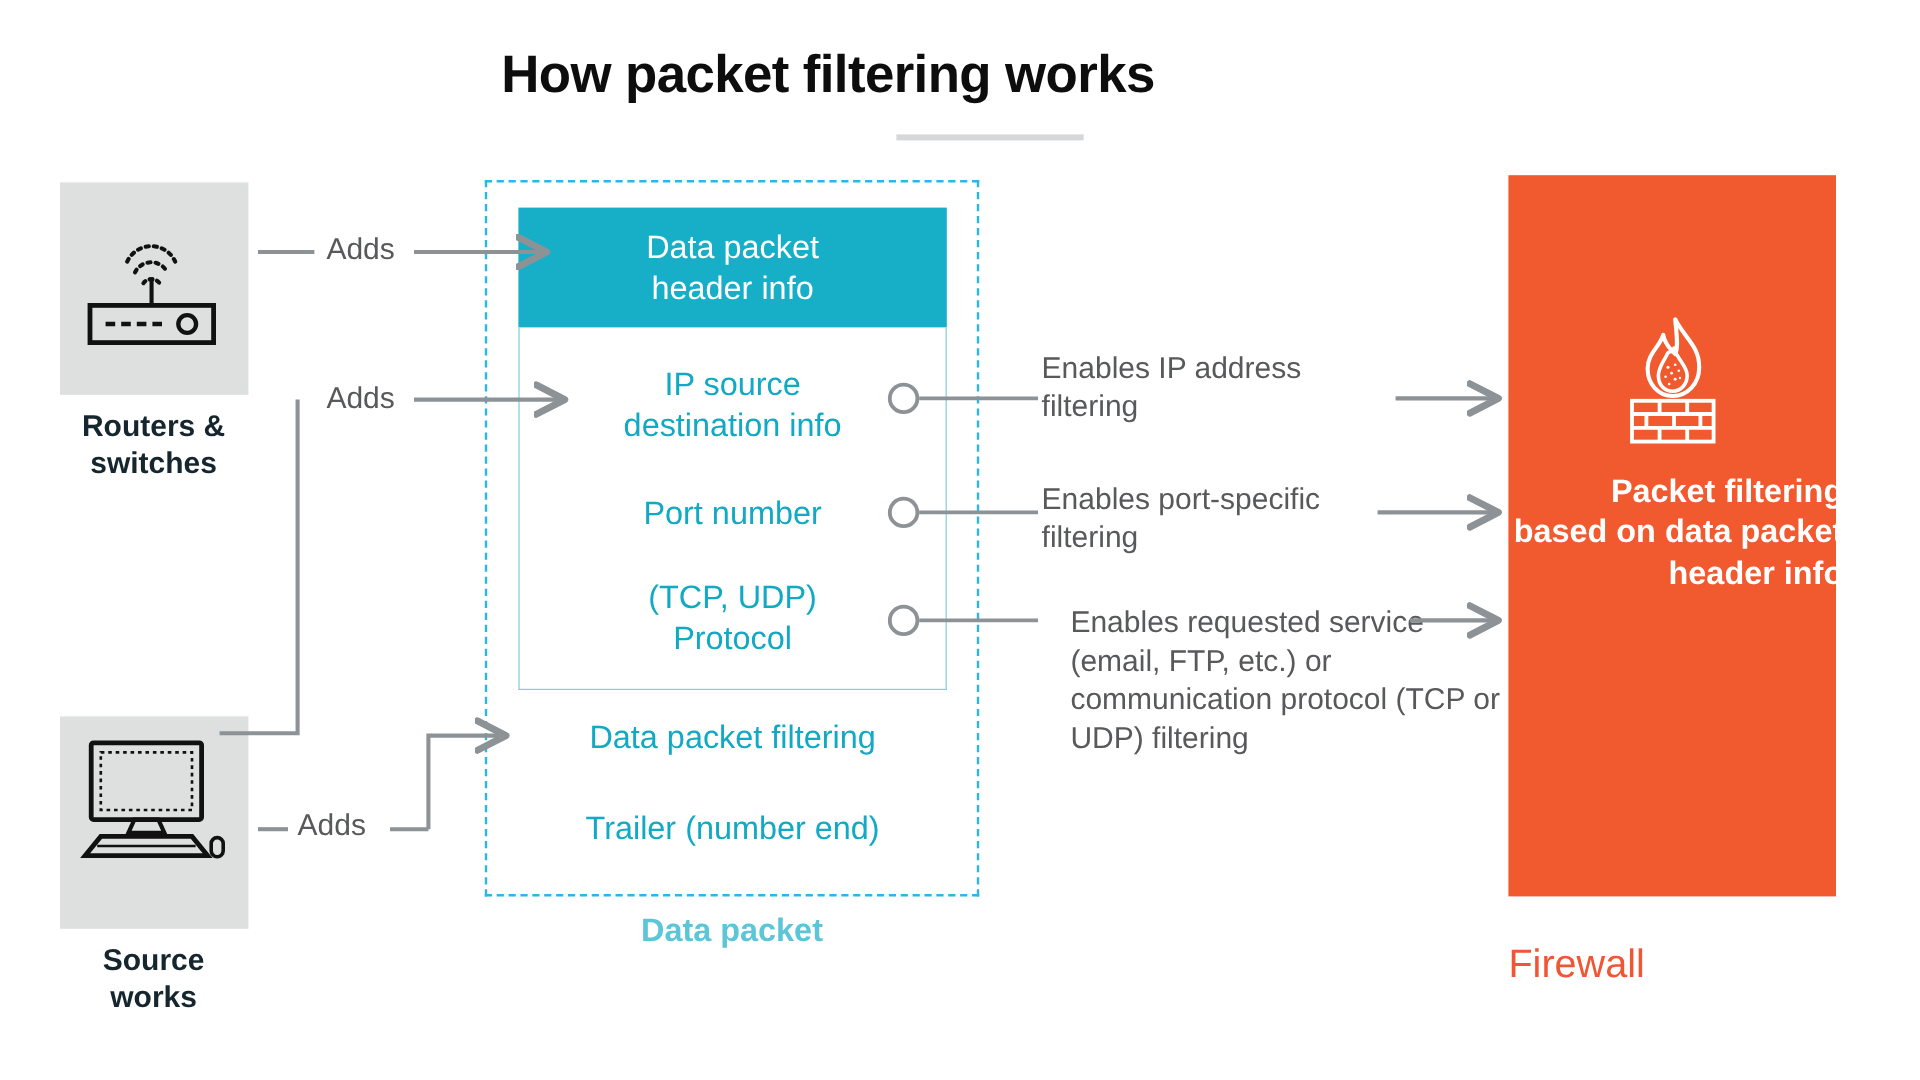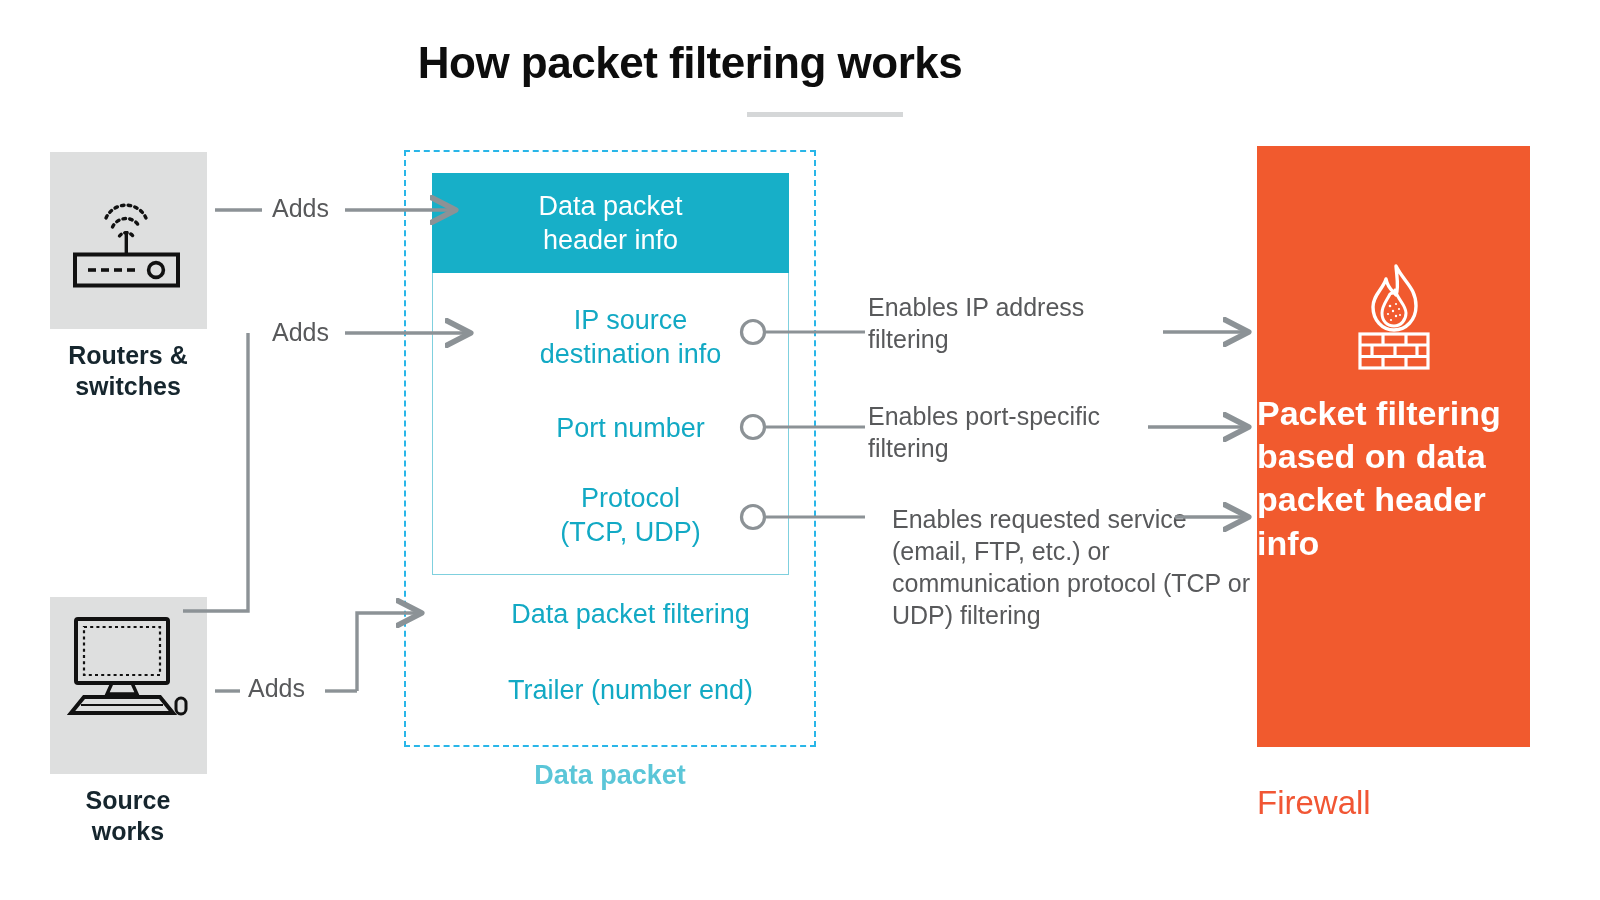--- a/index.html
+++ b/index.html
@@ -53,43 +53,43 @@
     display:flex;align-items:center;justify-content:center;text-align:center;
     font-size:27px;line-height:1.26;
   }
   
   #pkt-inner{
     left:432px;top:273px;width:357px;height:302px;
     border:1.6px solid #7fd0de;border-top:none;box-sizing:border-box;background:#ffffff;
   }
   .pkt-row{
     position:absolute;width:357px;text-align:center;
-    color:#12a9c4;font-size:27px;line-height:1.26;padding-left:20px;
+    color:#12a9c4;font-size:27px;line-height:1.26;
   }
   #row-ip{left:432px;top:303px;}
   #row-port{left:432px;top:411px;}
   #row-proto{left:432px;top:481px;}
   #row-contents{left:432px;top:597px;}
   #row-trailer{left:432px;top:673px;}
 
   
   .desc{
     position:absolute;color:#58595b;font-size:25px;line-height:1.28;
   }
   #desc-ip{left:868px;top:291px;width:280px;}
   #desc-port{left:868px;top:400px;width:265px;}
   #desc-proto{left:868px;top:503px;width:365px;margin-left:24px;}
 
   
   #firewall-panel{
     left:1257px;top:146px;width:273px;height:601px;background:#f15a2e;
   }
   #firewall-text{
-    left:1257px;top:392px;width:279px;text-align:left;
-    color:#ffffff;font-size:34px;font-weight:bold;line-height:1.27;
+    left:1257px;top:392px;width:279px;text-align:right;
+    color:#ffffff;font-size:27px;font-weight:bold;line-height:1.27;
   }
   #firewall-label{
     left:1257px;top:784px;width:273px;
     color:#f15634;font-size:33px;font-weight:normal;
   }
   #firewall-icon{left:1352px;top:262px;width:84px;height:110px;}
 
   
   #wires{left:0;top:0;width:1600px;height:900px;pointer-events:none;}
 
@@ -161,22 +161,22 @@
 <div class="abs" id="pkt-inner"></div>
 
 <div class="pkt-row abs" id="row-ip">
   <div>IP source</div>
   <div>destination info</div>
 </div>
 <div class="pkt-row abs" id="row-port">
   <div>Port number</div>
 </div>
 <div class="pkt-row abs" id="row-proto">
+  <div>(TCP, UDP)</div>
   <div>Protocol</div>
-  <div>(TCP, UDP)</div>
 </div>
 <div class="pkt-row abs" id="row-contents">
   <div>Data packet filtering</div>
 </div>
 <div class="pkt-row abs" id="row-trailer">
   <div>Trailer (number end)</div>
 </div>
 
 <div class="abs" id="packet-caption">Data packet</div>
 

